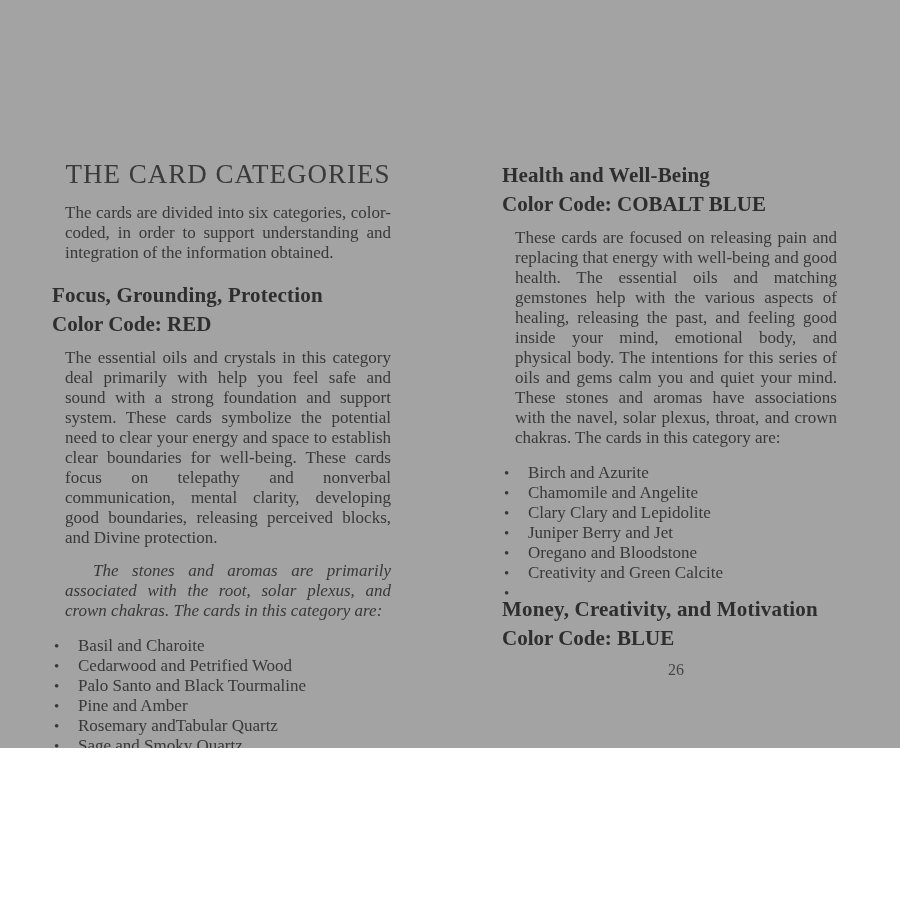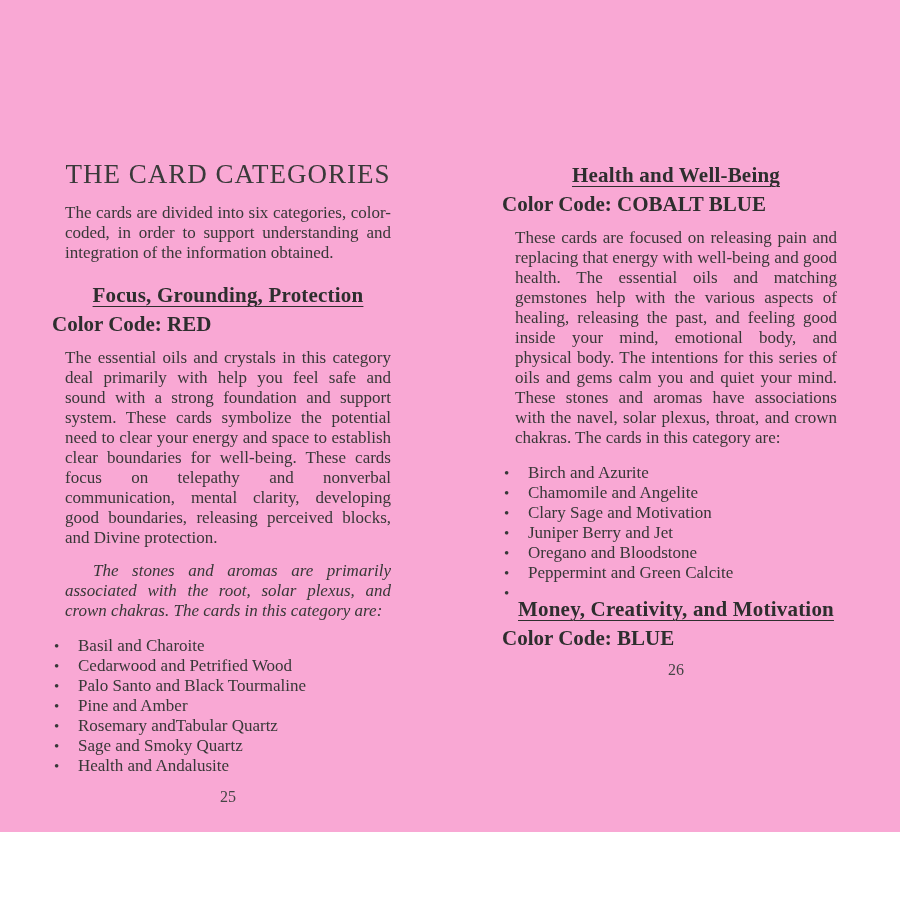--- a/index.html
+++ b/index.html
@@ -3,22 +3,22 @@
 <meta charset="utf-8">
 <style>
   html, body {
     margin: 0;
     padding: 0;
     background: #ffffff;
   }
   .spread {
     position: relative;
     width: 900px;
-    height: 832px;
-    background: #f9a8d4;
+    height: 748px;
+    background: #a3a3a3;
     font-family: "Liberation Serif", "DejaVu Serif", serif;
     color: #383838;
     overflow: hidden;
   }
   .col {
     position: absolute;
   }
   .col.left  { left: 52px;  top: 158px; width: 352px; }
   .col.right { left: 502px; top: 163px; width: 348px; }
 
@@ -32,24 +32,22 @@
     color: #3a3a3a;
     white-space: nowrap;
   }
   h2.section-heading {
     margin: 20px 0 0 0;
     font-size: 21px;
     line-height: 24px;
     font-weight: 700;
     letter-spacing: 0.2px;
     color: #2e2e2e;
-    text-decoration: underline;
     text-decoration-thickness: 1px;
     text-underline-offset: 4px;
-    text-align: center;
   }
   h2.section-heading.first { margin-top: 0; }
   h2.section-heading.later { margin-top: 14px; }
 
   p.color-code {
     margin: 6px 0 0 0;
     font-size: 21px;
     line-height: 22px;
     font-weight: 700;
     color: #2e2e2e;
@@ -116,24 +114,24 @@
   </section>
 
   <section class="col right">
     <h2 class="section-heading first">Health and Well-Being</h2>
     <p class="color-code">Color Code: COBALT BLUE</p>
     <p class="body">These cards are focused on releasing pain and replacing that energy with well-being and good health. The essential oils and matching gemstones help with the various aspects of healing, releas­ing the past, and feeling good inside your mind, emotional body, and physical body. The intentions for this series of oils and gems calm you and quiet your mind. These stones and aromas have associa­tions with the navel, solar plexus, throat, and crown chakras. The cards in this category are:</p>
 
     <ul class="bullets">
       <li><span class="dot">•</span><span>Birch and Azurite</span></li>
       <li><span class="dot">•</span><span>Chamomile and Angelite</span></li>
-      <li><span class="dot">•</span><span>Clary Sage and Motivation</span></li>
+      <li><span class="dot">•</span><span>Clary Clary and Lepidolite</span></li>
       <li><span class="dot">•</span><span>Juniper Berry and Jet</span></li>
       <li><span class="dot">•</span><span>Oregano and Bloodstone</span></li>
-      <li><span class="dot">•</span><span>Peppermint and Green Calcite</span></li>
+      <li><span class="dot">•</span><span>Creativity and Green Calcite</span></li>
       <li><span class="dot">•</span></li>
     </ul>
 
     <h2 class="section-heading later">Money, Creativity, and Motivation</h2>
     <p class="color-code">Color Code: BLUE</p>
 
     <div class="pagenum">26</div>
   </section>
 
 </div>

